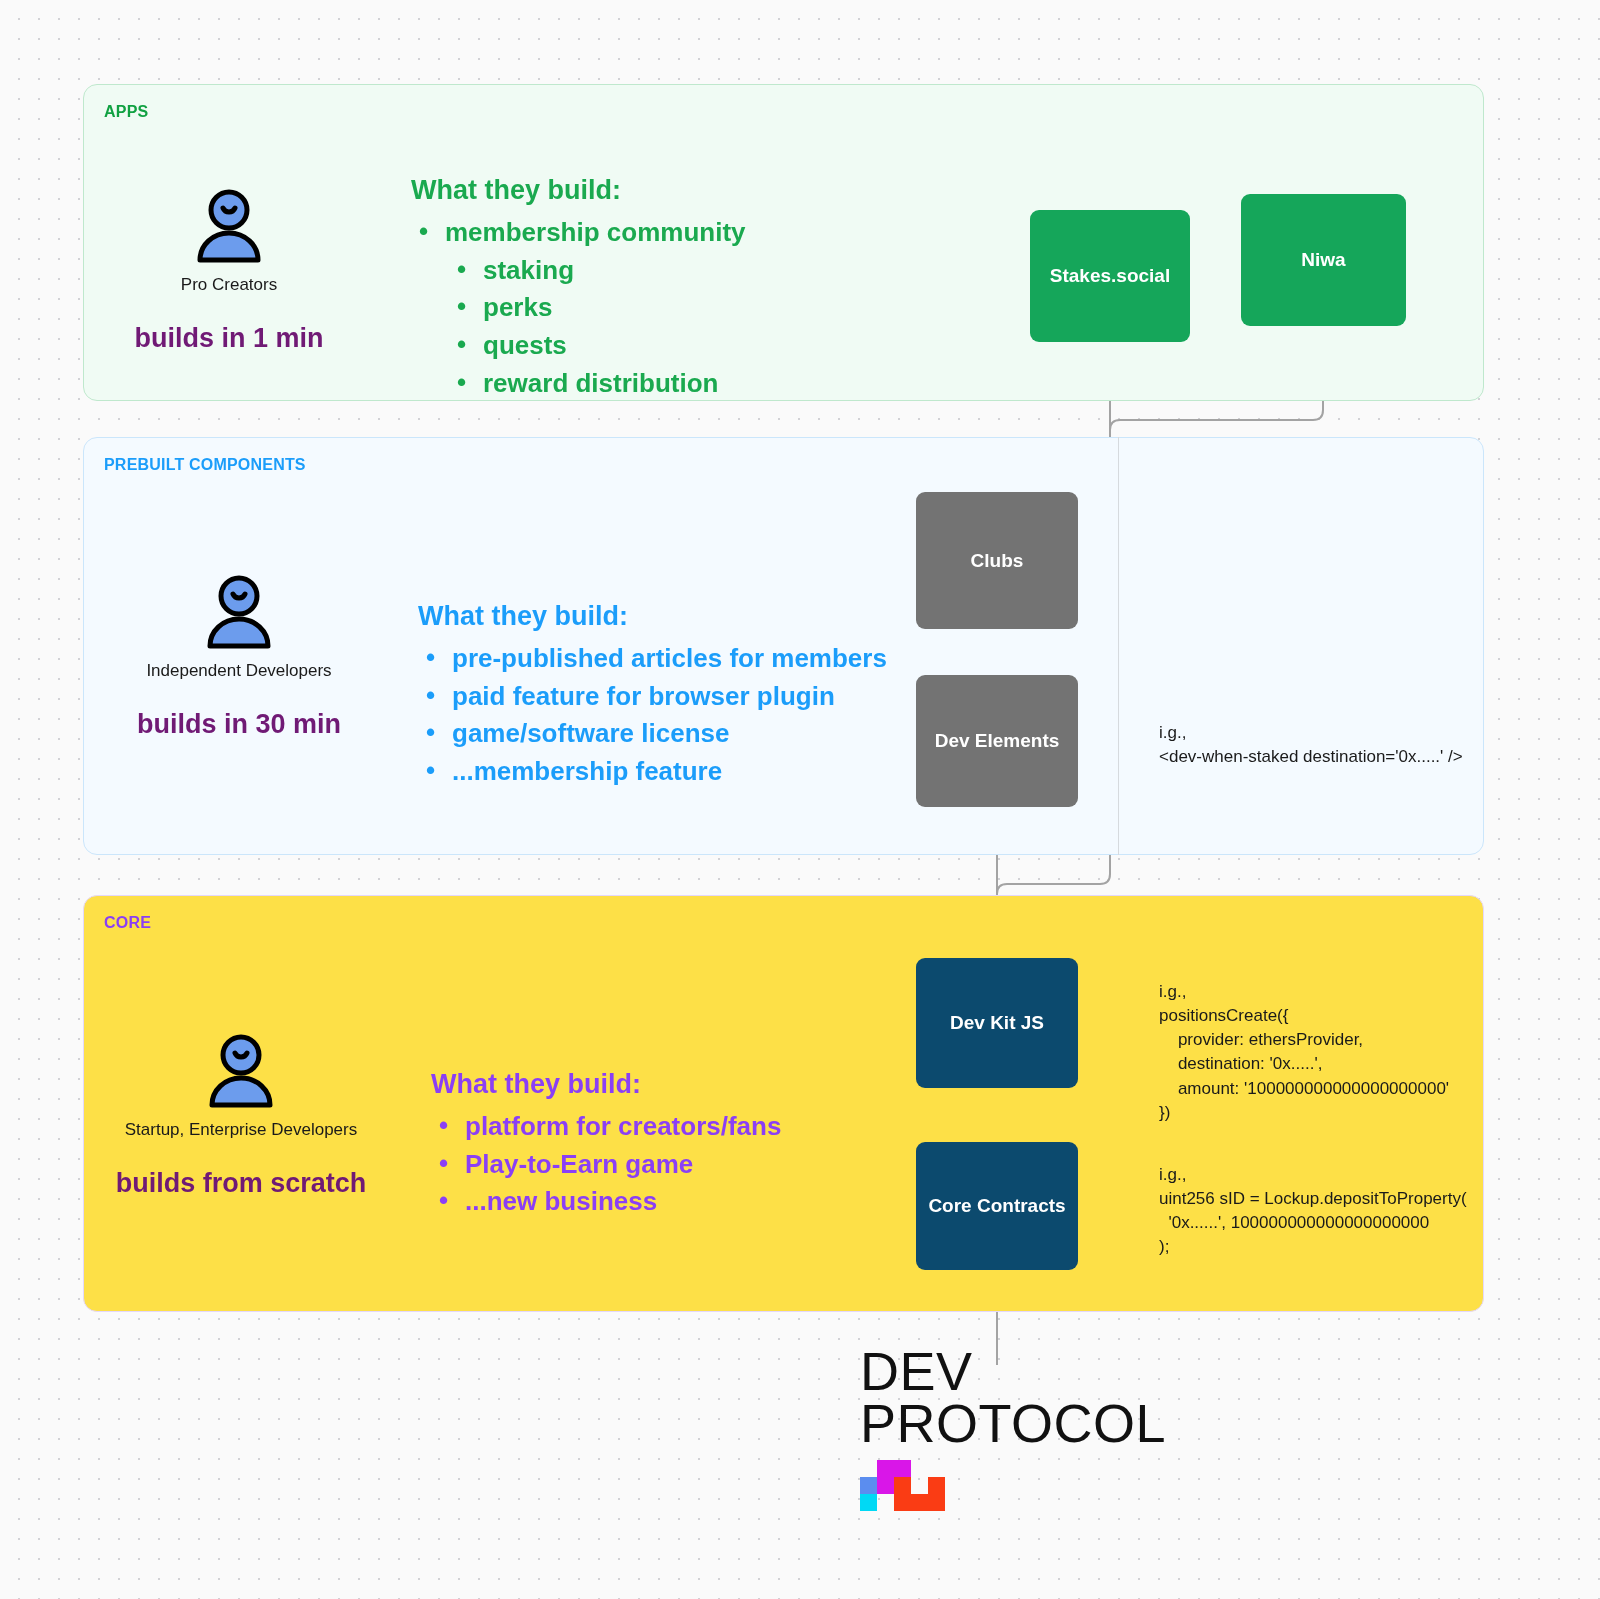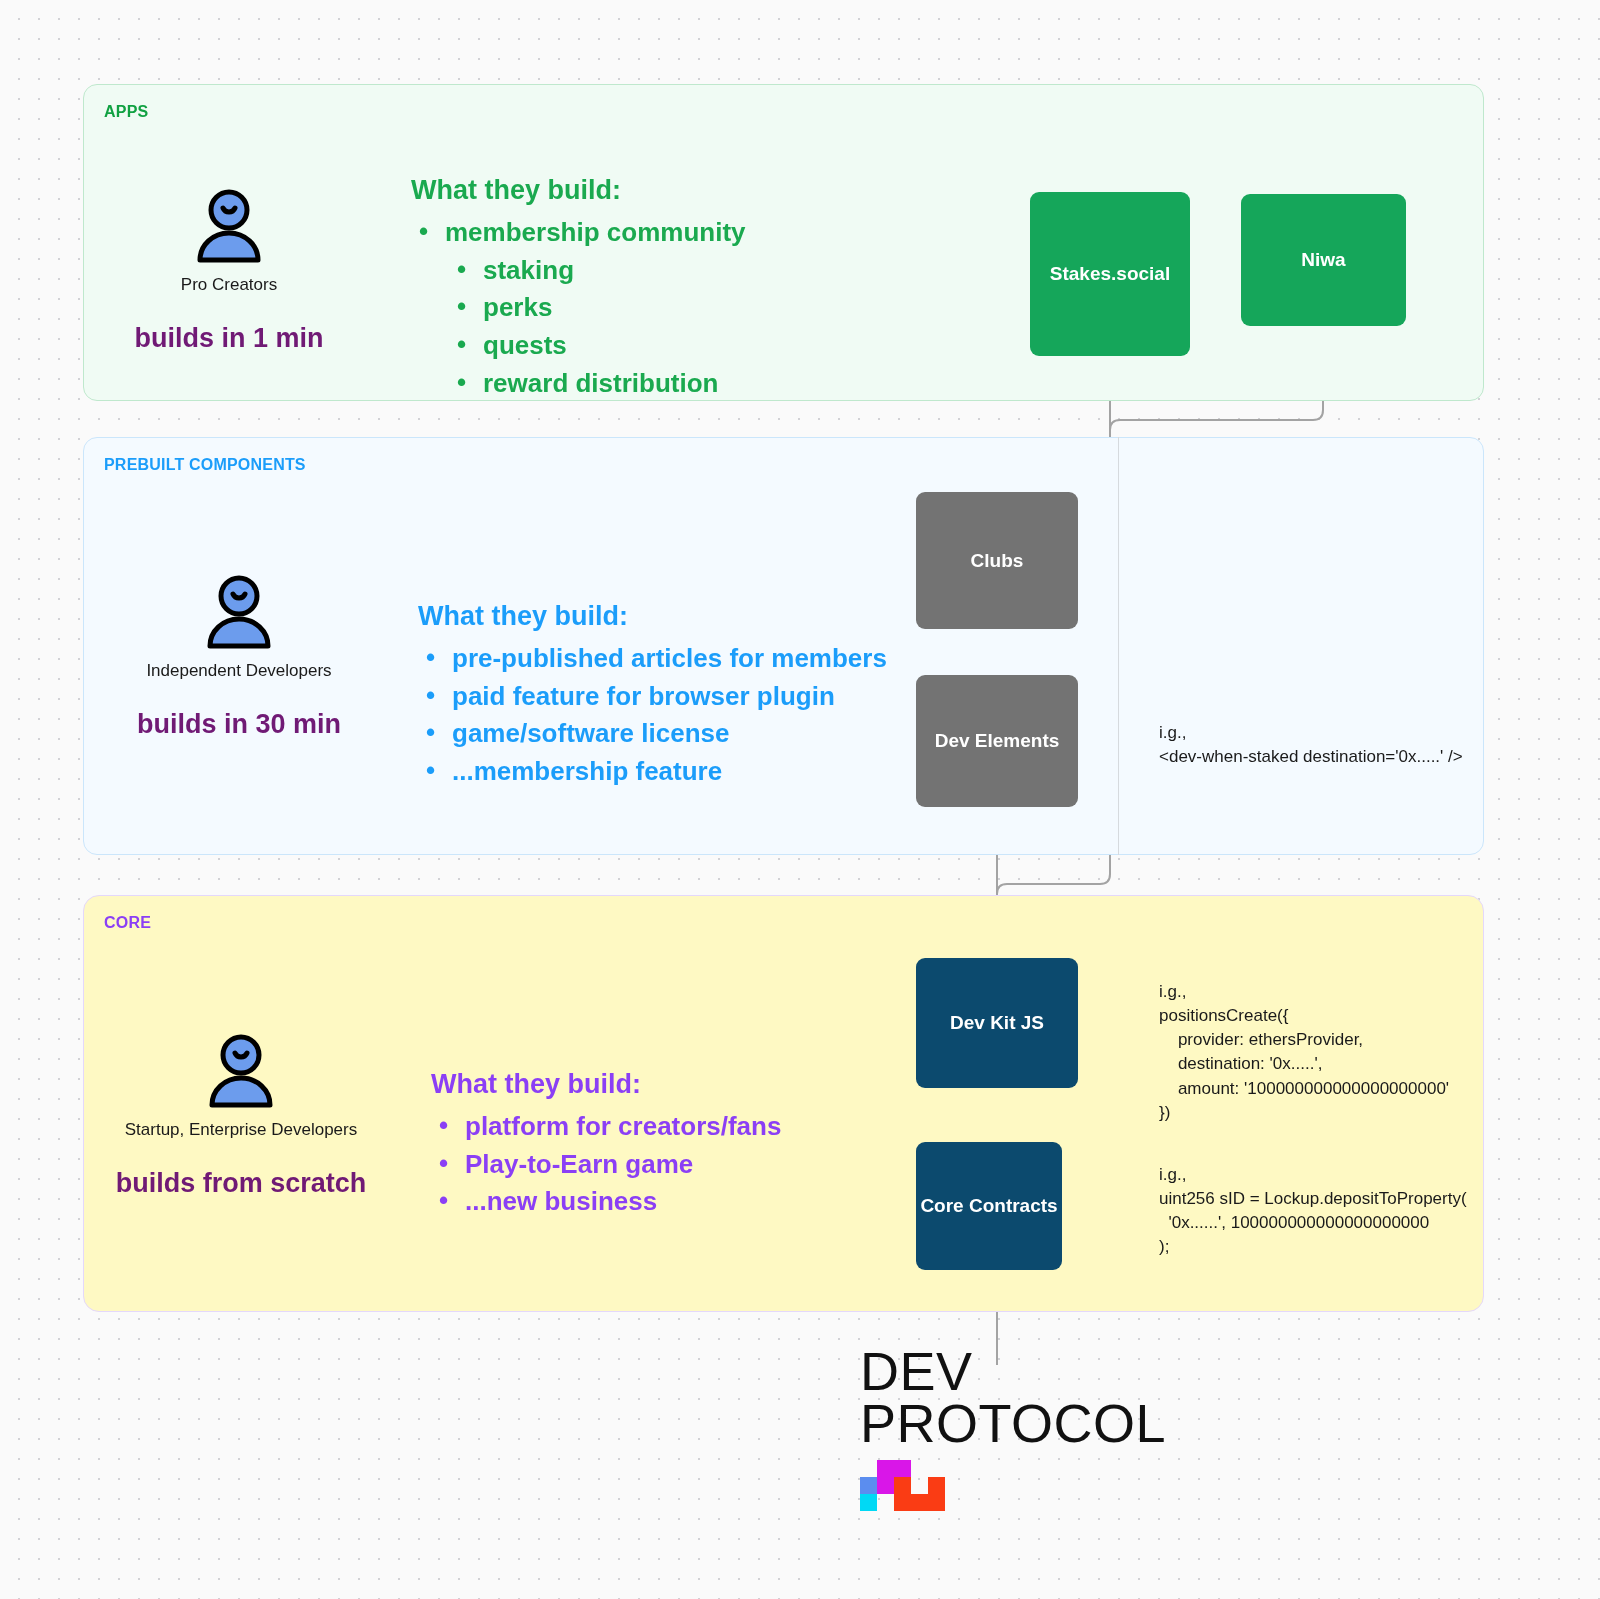--- a/index.html
+++ b/index.html
@@ -45,23 +45,22 @@
 
   #panel-prebuilt {
     left: 83px; top: 437px; width: 1401px; height: 418px;
     background: #f4faff;
     border-color: #cbe6fb;
   }
   #panel-prebuilt .panel-label { color: #1b9dfa; }
 
   #panel-core {
     left: 83px; top: 895px; width: 1401px; height: 417px;
-    background: #fef9c3;
+    background: #fde047;
     border-color: #e4d8fb;
-    border-radius: 16px;
   }
   #panel-core .panel-label { color: #8b3ff5; }
 
   
   #prebuilt-divider {
     position: absolute;
     left: 1118px; top: 437px;
     width: 1px; height: 418px;
     background: #d6dade;
   }
@@ -128,26 +127,26 @@
     font-weight: bold;
     display: flex;
     align-items: center;
     justify-content: center;
     text-align: center;
   }
   .green  { background: #15a65a; }
   .blue   { background: #737373; }
   .purple { background: #0c4a6e; }
 
-  #box-stakes   { left: 1030px; top: 192px;  width: 160px; height: 164px; }
+  #box-stakes   { left: 1030px; top: 210px;  width: 160px; height: 132px; }
   #box-niwa     { left: 1241px; top: 194px;  width: 165px; height: 132px; }
   #box-clubs    { left: 916px;  top: 492px;  width: 162px; height: 137px; }
   #box-elements { left: 916px;  top: 675px;  width: 162px; height: 132px; }
   #box-devkit   { left: 916px;  top: 958px;  width: 162px; height: 130px; }
-  #box-core     { left: 916px;  top: 1142px; width: 146px; height: 128px; }
+  #box-core     { left: 916px;  top: 1142px; width: 162px; height: 128px; }
 
   
   .codeblock {
     position: absolute;
     font-size: 17px;
     line-height: 1.42;
     color: #1a1a1a;
     white-space: pre;
   }
   #code-elements { left: 1159px; top: 721px; }

